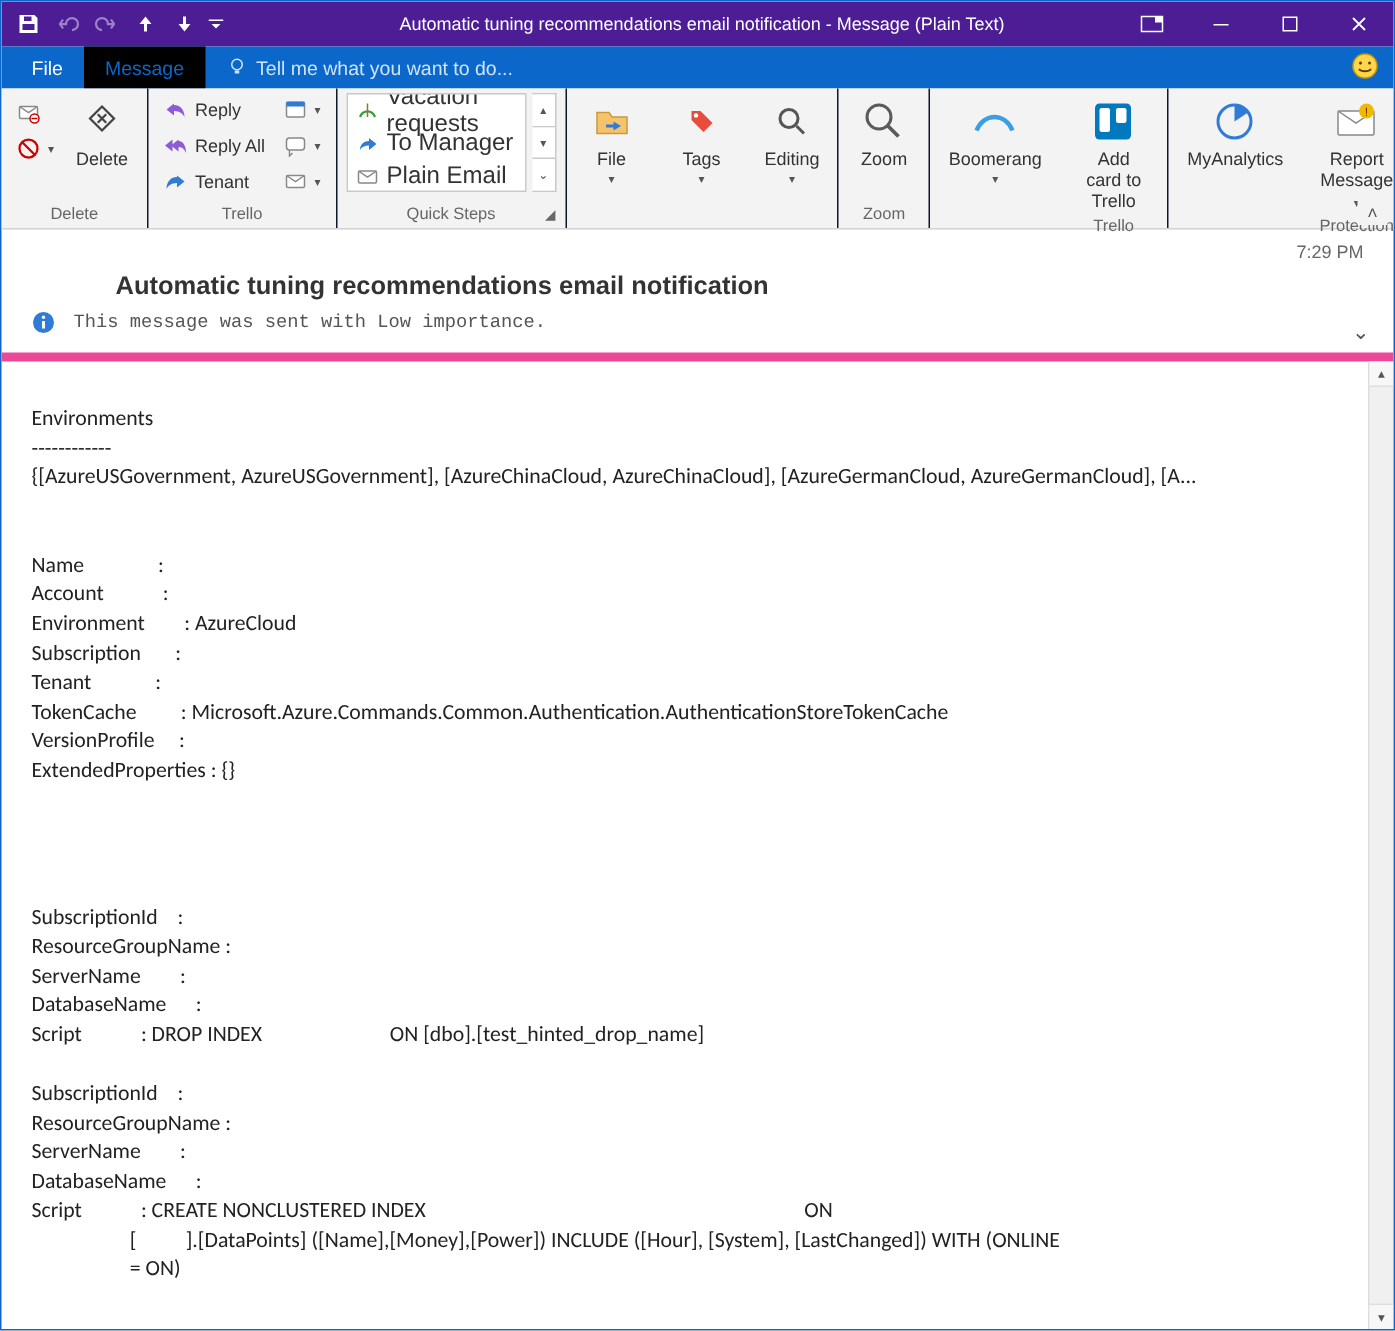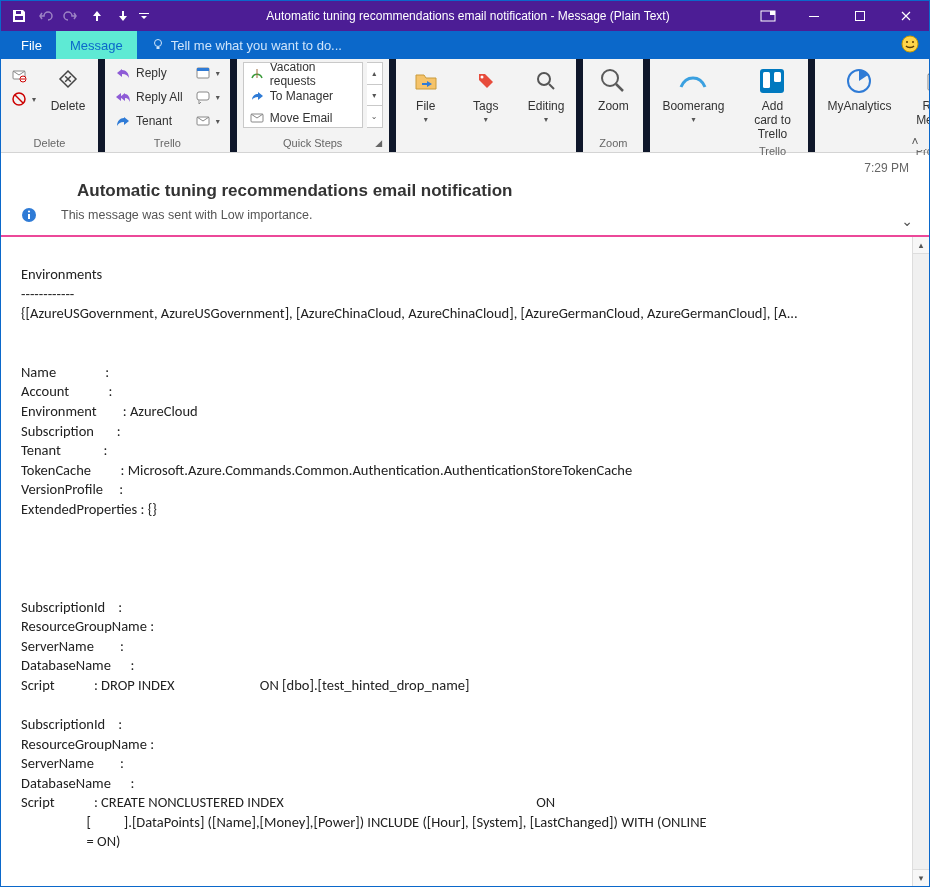--- a/index.html
+++ b/index.html
@@ -69,21 +69,21 @@
   }
   .tab {
     padding: 0 14px;
     display: flex;
     align-items: center;
     color: #fff;
     font-size: 13px;
     cursor: default;
   }
   .tab.active {
-    background: #5eead4;
+    background: #000000;
     color: #0b68ca;
   }
   .tellme {
     display: flex;
     align-items: center;
     color: #cfe4fa;
     font-size: 13px;
     padding-left: 14px;
     gap: 6px;
   }
@@ -96,21 +96,21 @@
   }
   
   .ribbon {
     background: #f3f3f3;
     border-bottom: 1px solid #d4d4d4;
     display: flex;
     height: 94px;
     position: relative;
   }
   .ribbon-group {
-    border-right: 7px solid #0f172a;
+    border-right: 1px solid #0f172a;
     display: flex;
     flex-direction: column;
     padding: 3px 6px 0 6px;
   }
   .ribbon-group-body {
     flex: 1;
     display: flex;
     align-items: flex-start;
     gap: 4px;
   }
@@ -164,21 +164,21 @@
     background: #fff;
     width: 120px;
     height: 66px;
     overflow: hidden;
   }
   .qs-item {
     display:flex;
     align-items:center;
     gap:6px;
     padding: 2px 6px;
-    font-size: 12px;
+    font-size: 16px;
     color:#333;
     height:22px;
   }
   .qs-arrows {
     width: 16px;
     display:flex;
     flex-direction:column;
     border:1px solid #c9c9c9;
     border-left:none;
     height:66px;
@@ -215,45 +215,46 @@
     font-size: 12px;
     color:#555;
     display:flex;
     align-items:center;
     justify-content:center;
     background:#f3f3f3;
   }
   
   .msg-header {
     padding: 12px 20px 8px 20px;
-    border-bottom: 2px solid #ec4899;
+    border-bottom: 6px solid #ec4899;
     position: relative;
   }
   .msg-time {
     position: absolute;
     right: 20px;
     top: 8px;
     color: #666;
     font-size: 12px;
   }
   .msg-subject {
     font-size: 17px;
     font-weight: 600;
     color: #333;
     padding-left: 56px;
     padding-top: 16px;
     padding-bottom: 4px;
   }
   .msg-info {
     display:flex;
     align-items:center;
-    gap:24px;
+    gap:12px;
     color:#555;
     font-size: 12.5px;
     padding: 2px 0 4px;
+    font-family: Liberation Mono, monospace;
   }
   .chev-down {
     position:absolute;
     right: 16px;
     bottom: 6px;
     color:#555;
     font-size: 14px;
   }
   
   .body-wrap {
@@ -501,21 +502,21 @@
             </span>
             <span>To Manager</span>
           </div>
         <div class="qs-item">
             <span>
               <svg width="14" height="14" viewBox="0 0 14 14">
                 <rect x="1" y="3" width="12" height="8" rx="1" fill="#fff" stroke="#888"></rect>
                 <path d="M1 3l6 4 6-4" fill="none" stroke="#888"></path>
               </svg>
             </span>
-            <span>Move Email</span>
+            <span>Plain Email</span>
           </div>
       </div>
       <div class="qs-arrows">
         <div>▴</div>
         <div>▾</div>
         <div>⌄</div>
       </div>
     </div>
     <div class="ribbon-group-label">Quick Steps</div>
     <div class="dialog-launcher">◢</div>

